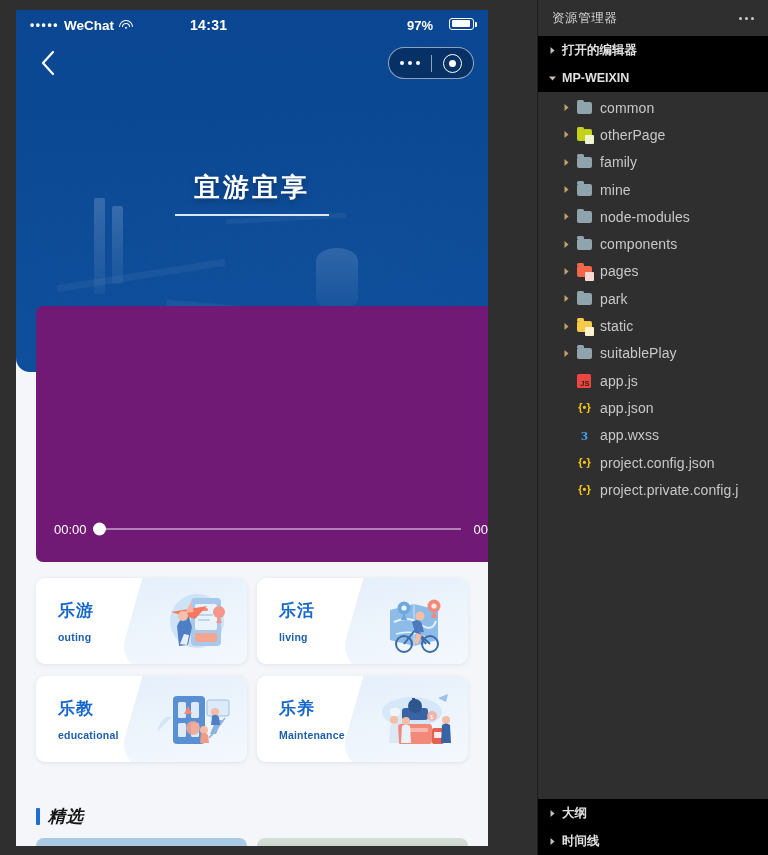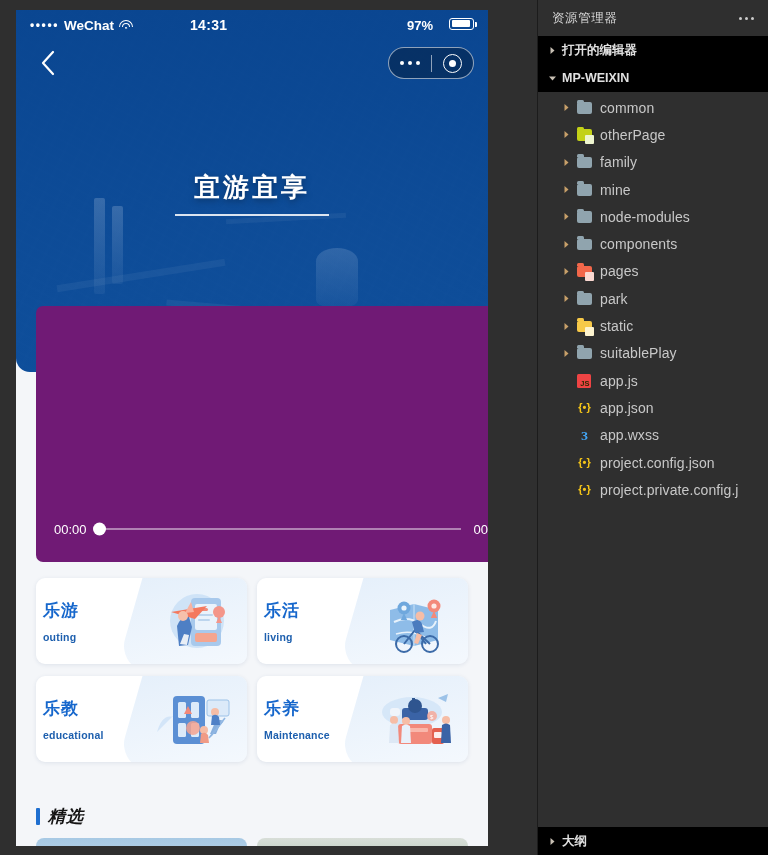--- a/index.html
+++ b/index.html
@@ -158,21 +158,21 @@
     box-shadow: 0 1px 4px rgba(30,60,110,0.10);
     overflow: hidden; cursor: pointer;
     display: flex; align-items: center;
   }
   .card .bgblob {
     position: absolute; right: -14px; top: -22px;
     width: 128px; height: 128px; border-radius: 26px;
     background: linear-gradient(150deg, rgba(215,231,248,0.75), rgba(236,244,253,0.35));
     transform: rotate(16deg);
   }
-  .card-txt { position: relative; z-index: 2; padding-left: 7px; }
+  .card-txt { position: relative; z-index: 2; padding-left: 22px; }
   .card-cn { font-size: 17px; font-weight: 700; color: #1667cc; letter-spacing: 1px; }
   .card-en { font-size: 10.5px; font-weight: 700; color: #1d5fae; margin-top: 9px; letter-spacing: .2px; }
   .card-art { position: absolute; right: 12px; top: 10px; width: 88px; height: 66px; z-index: 2; }
 
   
   #featured-head {
     position: absolute; left: 20px; top: 795px; z-index: 4;
     display: flex; align-items: center; gap: 8px; font-family: Liberation Serif, serif;
   }
   #feat-bar { width: 4px; height: 17px; background: #1f6fd0; border-radius: 1px; }
@@ -652,16 +652,24 @@
 
     <div id="exp-bottom">
       <div class="section-head">
         <span class="twisty">
           <svg width="9" height="9" viewBox="0 0 9 9">
               <path d="M2.5 1 L6.5 4.5 L2.5 8 Z" fill="#c8c0b4"></path>
             </svg>
         </span>
         <span>大纲</span>
       </div>
+      <div class="section-head">
+        <span class="twisty">
+          <svg width="9" height="9" viewBox="0 0 9 9">
+              <path d="M2.5 1 L6.5 4.5 L2.5 8 Z" fill="#c8c0b4"></path>
+            </svg>
+        </span>
+        <span>时间线</span>
+      </div>
     </div>
 
   </div>
 </div>
 
 </body></html>

